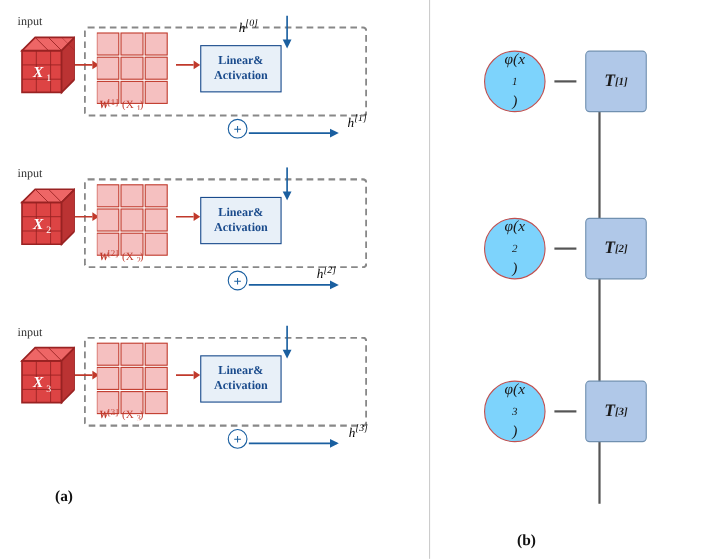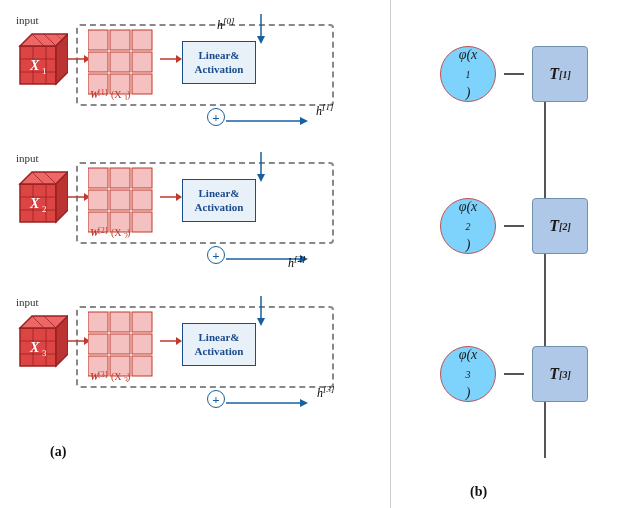--- a/index.html
+++ b/index.html
@@ -274,21 +274,21 @@
         <line x1="8" y1="0" x2="8" y2="26" stroke="#1a5fa0" stroke-width="1.5"></line>
         <polygon points="4,22 8,30 12,22" fill="#1a5fa0"></polygon>
       </svg>
 
       <div class="plus-circle" style="position:absolute; top:94px; left:199px;">+</div>
 
       <svg style="position:absolute; top:100px; left:218px;" width="90" height="14">
         <line x1="0" y1="7" x2="80" y2="7" stroke="#1a5fa0" stroke-width="1.5"></line>
         <polygon points="74,3 82,7 74,11" fill="#1a5fa0"></polygon>
       </svg>
-      <div style="position:absolute; top:102px; left:280px; font-size:12px; font-style:italic;">
+      <div style="position:absolute; top:88px; left:280px; font-size:12px; font-style:italic;">
         <em>h</em><sup style="font-size:9px">[2]</sup>
       </div>
     </div>
 
     <div style="position:absolute; top:296px; left:8px; width:370px; height:128px;">
       <div class="dashed-box" style="left:68px; top:10px; width:258px; height:82px;"></div>
 
       <div style="position:absolute; top:0px; left:8px; font-size:11px; color:#333;">input</div>
 
       <svg style="position:absolute; top:12px; left:4px;" width="56" height="62">

